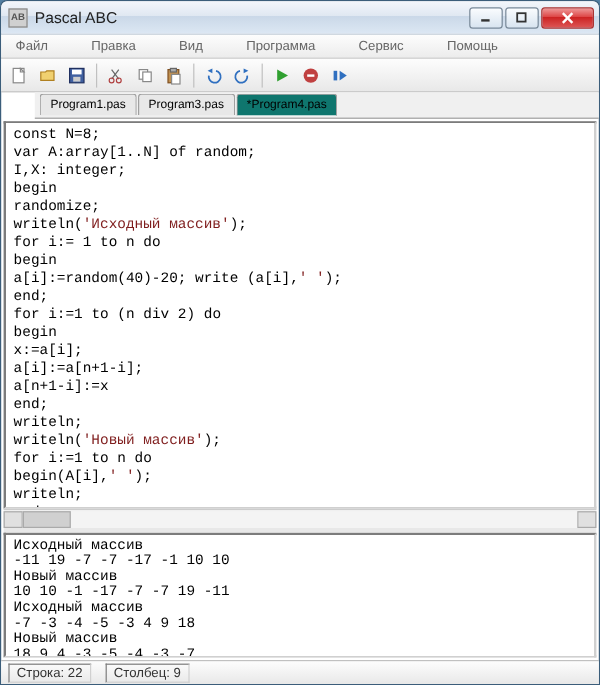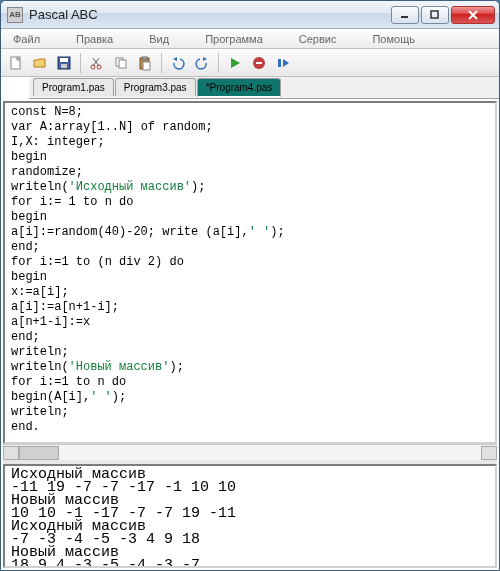--- a/index.html
+++ b/index.html
@@ -124,30 +124,30 @@
     background: #fff;
     overflow: auto;
     padding: 2px 6px;
     font-family: "Courier New", monospace;
     font-size: 12px;
     line-height: 15px;
     white-space: pre;
     position: relative;
   }
   .kw { color: #000; font-weight: normal; }
-  .str { color: #15803d; }
+  .str { color: #7f1d1d; }
   .splitter { height: 4px; background: #e8e8e8; cursor: ns-resize; }
   .output {
     height: 104px;
     border: 2px inset #d0d0d0;
     background: #fff;
     overflow: auto;
     padding: 2px 6px;
     font-family: "Courier New", monospace;
-    font-size: 15px;
+    font-size: 12px;
     line-height: 13px;
     white-space: pre;
   }
   .statusbar {
     height: 20px;
     background: linear-gradient(to bottom, #fdfdfd, #e8e8e8);
     border-top: 1px solid #c0c0c0;
     display: flex;
     align-items: center;
     padding: 0 6px;
@@ -320,13 +320,17 @@
     <div class="output"><span>Исходный массив</span>
 <span>-11 19 -7 -7 -17 -1 10 10</span>
 <span>Новый массив</span>
 <span>10 10 -1 -17 -7 -7 19 -11</span>
 <span>Исходный массив</span>
 <span>-7 -3 -4 -5 -3 4 9 18</span>
 <span>Новый массив</span>
 <span>18 9 4 -3 -5 -4 -3 -7</span></div>
   </div>
 
+  <div class="statusbar">
+    <span class="statuscell"><span>Строка:</span> <span>22</span></span>
+    <span class="statuscell"><span>Столбец:</span> <span>9</span></span>
+  </div>
 </div>
 
 </body></html>

